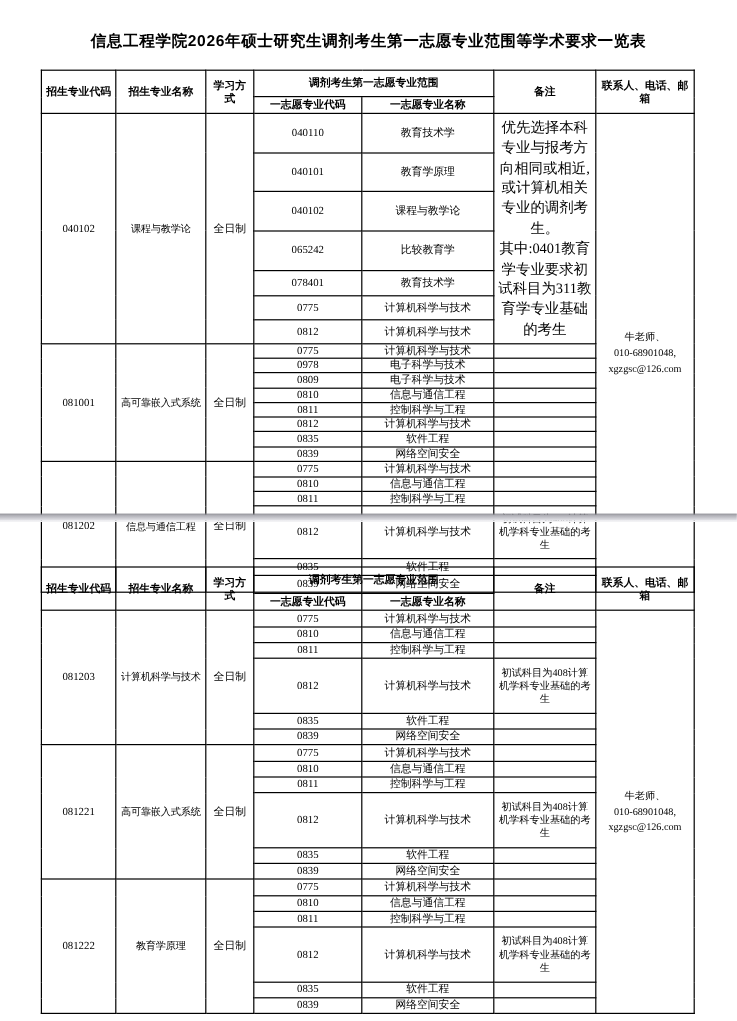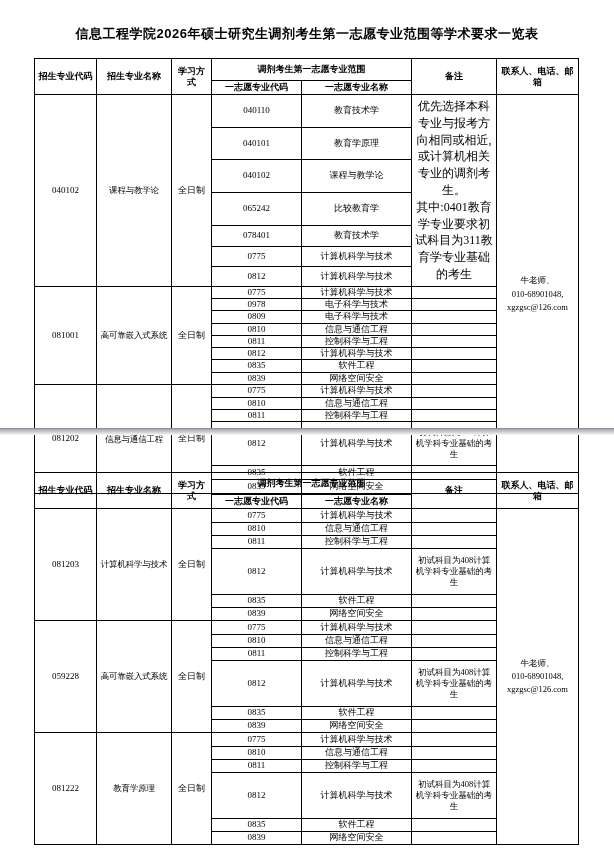--- a/index.html
+++ b/index.html
@@ -254,21 +254,21 @@
           <td class="scode">0835</td>
           <td class="sname">软件工程</td>
           <td class="rcell"></td>
         </tr>
         <tr style="height: 13px;">
           <td class="scode">0839</td>
           <td class="sname">网络空间安全</td>
           <td class="rcell"></td>
         </tr>
         <tr style="height: 14px;">
-          <td class="gcode" rowspan="6">059228</td>
+          <td class="gcode" rowspan="6">081221</td>
           <td class="gname" rowspan="6">高可靠嵌入式系统</td>
           <td class="gmode" rowspan="6">全日制</td>
           <td class="scode">0775</td>
           <td class="sname">计算机科学与技术</td>
           <td class="rcell"></td>
         </tr>
         <tr style="height: 13px;">
           <td class="scode">0810</td>
           <td class="sname">信息与通信工程</td>
           <td class="rcell"></td>

